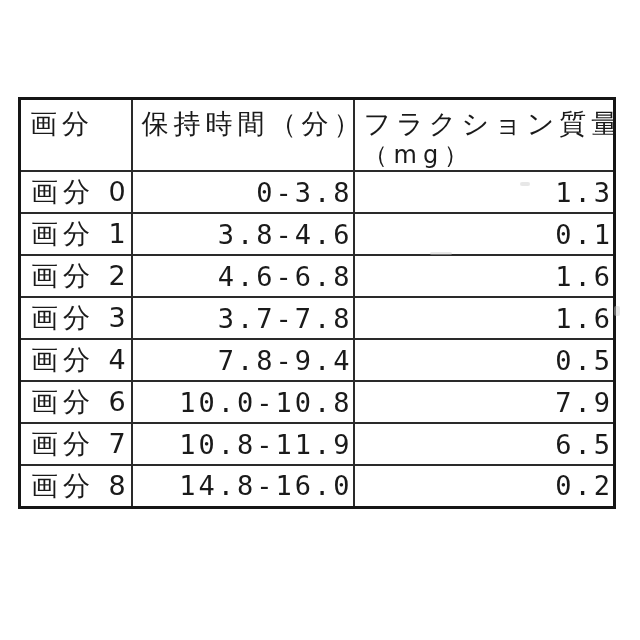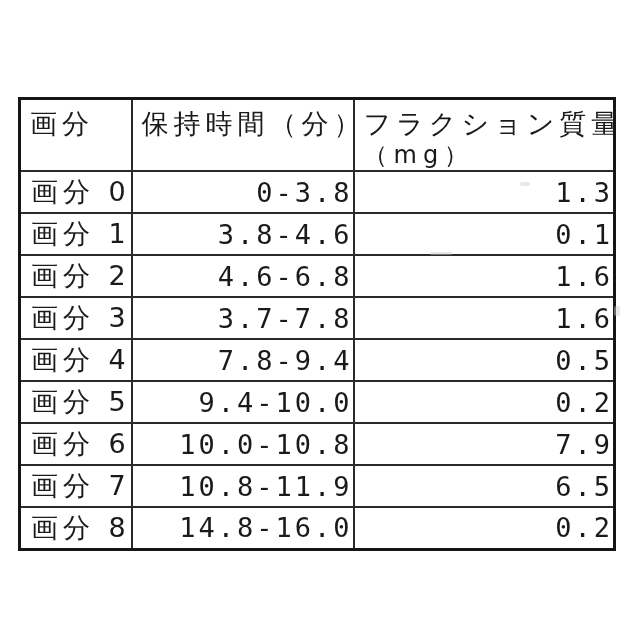--- a/index.html
+++ b/index.html
@@ -127,25 +127,20 @@
         <td class="cjk fraction-cell">画分 3</td>
         <td class="num center-cell">3.7-7.8</td>
         <td class="num center-cell">1.6</td>
       </tr>
       <tr>
         <td class="cjk fraction-cell">画分 4</td>
         <td class="num center-cell">7.8-9.4</td>
         <td class="num center-cell">0.5</td>
       </tr>
       <tr>
-        <td class="cjk fraction-cell">画分 5</td>
-        <td class="num center-cell">9.4-10.0</td>
-        <td class="num center-cell">0.2</td>
-      </tr>
-      <tr>
         <td class="cjk fraction-cell">画分 6</td>
         <td class="num center-cell">10.0-10.8</td>
         <td class="num center-cell">7.9</td>
       </tr>
       <tr>
         <td class="cjk fraction-cell">画分 7</td>
         <td class="num center-cell">10.8-11.9</td>
         <td class="num center-cell">6.5</td>
       </tr>
       <tr>

